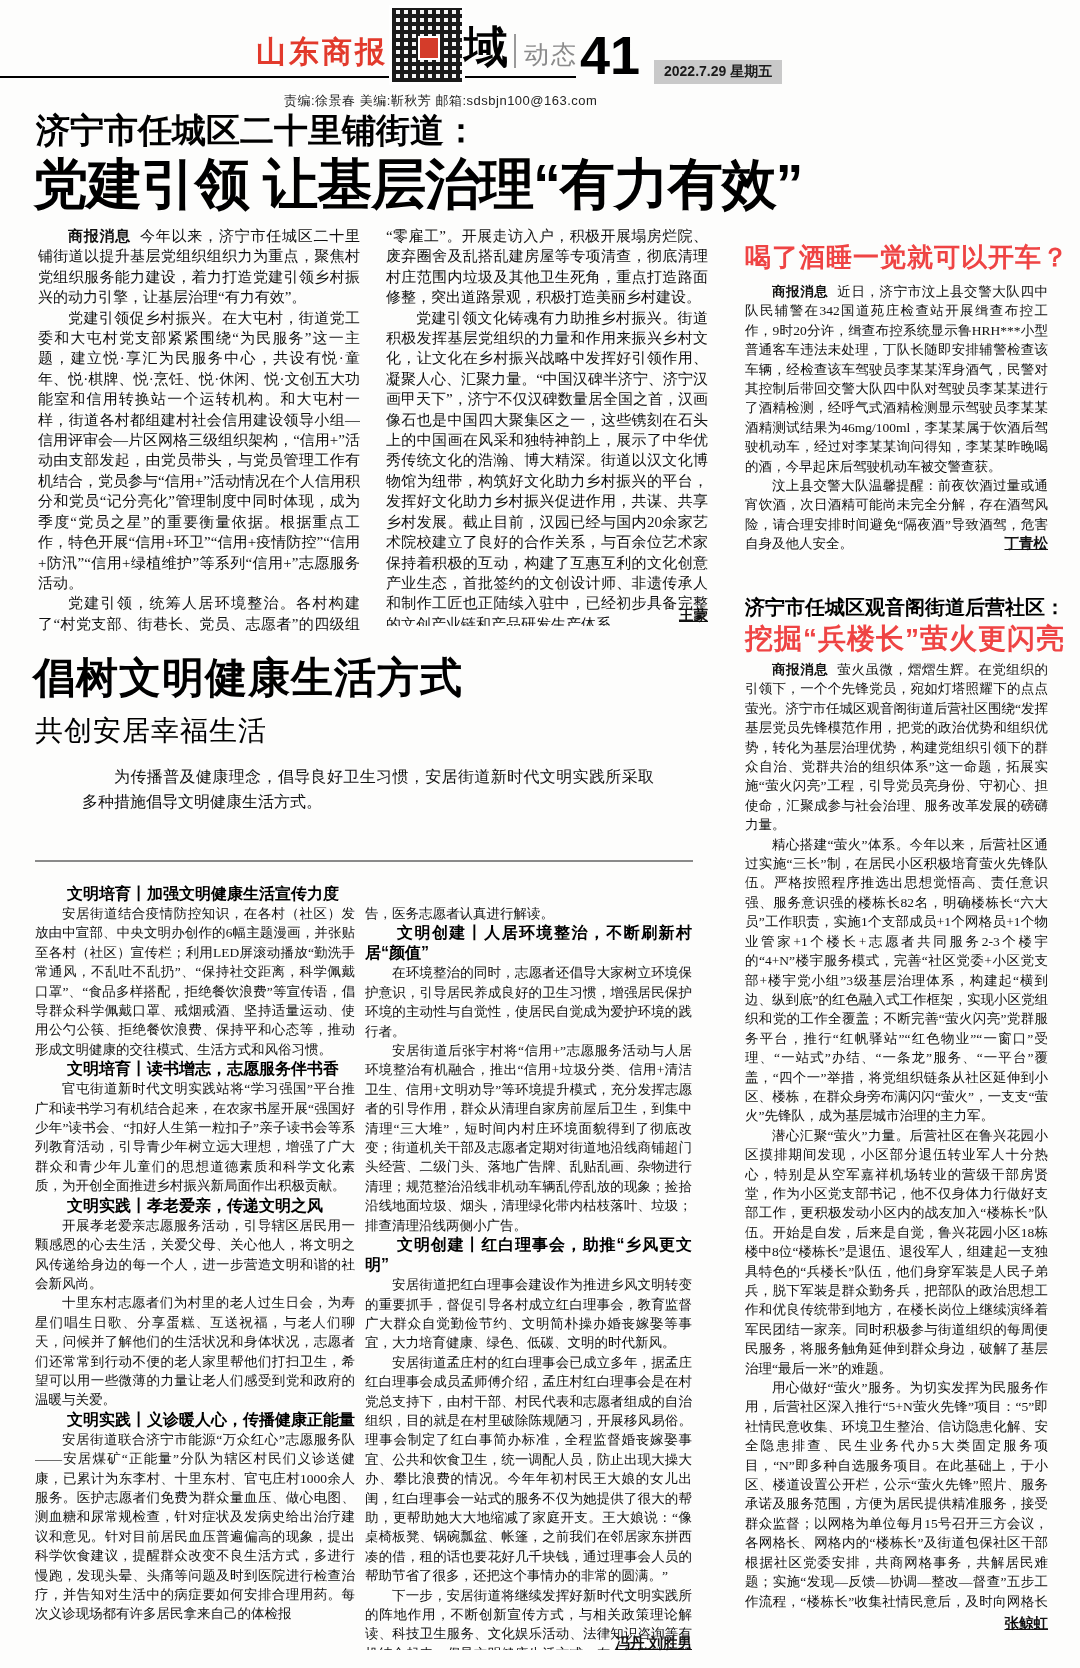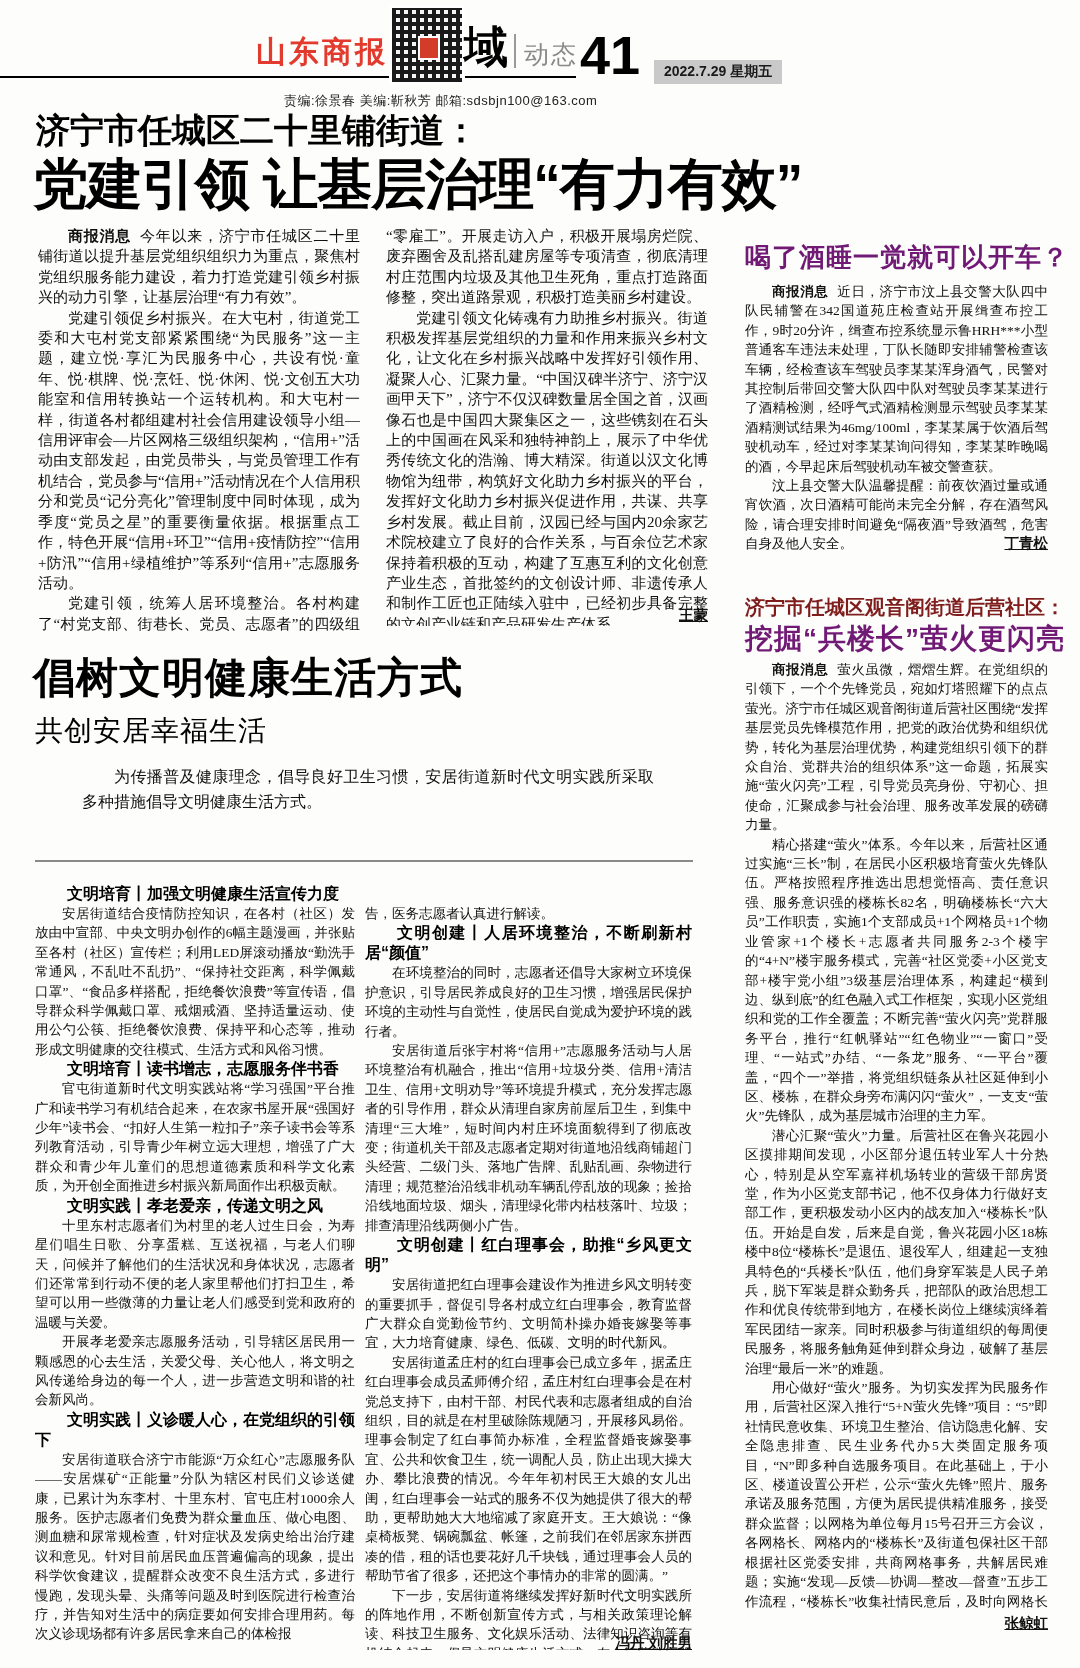--- a/index.html
+++ b/index.html
@@ -20,22 +20,22 @@
   .pagenum{font-family:"Liberation Sans",sans-serif;font-weight:bold;font-size:54px;color:#000;}
   .datebox{background:#c9c9c9;color:#1a1a1a;font-family:"Liberation Sans",sans-serif;
            font-weight:bold;font-size:14px;padding:3px 10px;}
   .staff{font-family:"Liberation Sans",sans-serif;font-size:13px;color:#222;letter-spacing:.5px;margin-top:12px;}
   .hrule{background:#000;height:2px;}
   .hrule2{background:#8a8a8a;height:2px;}
   
   .kicker-main{font-family:"Liberation Sans",sans-serif;font-weight:bold;font-size:34px;color:#000;}
   .headline-main{font-family:"Liberation Sans",sans-serif;font-weight:900;font-size:55px;
                  letter-spacing:-1px;color:#000;white-space:nowrap;}
-  .sub-kicker{font-family:"Liberation Sans",sans-serif;font-weight:bold;font-size:20px;color:#7f1d1d;}
-  .sub-headline{font-family:"Liberation Sans",sans-serif;font-weight:bold;font-size:26px;color:#701a75;letter-spacing:1px;}
+  .sub-kicker{font-family:"Liberation Sans",sans-serif;font-weight:bold;font-size:20px;color:#000000;}
+  .sub-headline{font-family:"Liberation Sans",sans-serif;font-weight:bold;font-size:26px;color:#ef4444;letter-spacing:1px;}
   .headline-2{font-family:"Liberation Sans",sans-serif;font-weight:900;font-size:42px;color:#000;letter-spacing:1px;}
   .subhead-2{font-family:"Liberation Sans",sans-serif;font-size:28px;color:#000;letter-spacing:1px;}
   
   .col{text-align:justify;overflow:hidden;}
   .col p{margin:0;text-indent:2em;}
   p.noindent{text-indent:0;}
   .body-md{font-size:15px;line-height:20.4px;}
   .body-sm{font-size:13.5px;line-height:19.4px;}
   .lead{font-family:"Liberation Sans",sans-serif;font-weight:bold;margin-right:9px;}
   .section-head{font-family:"Liberation Sans",sans-serif;font-weight:bold;font-size:16px;
@@ -100,23 +100,23 @@
 <div class="abs" style="left:35px;top:860px;width:658px;">
     <div class="hrule2"></div>
   </div>
 
 <div class="abs col body-sm" style="left:35px;top:878px;width:320px;height:778px;">
   <p class="section-head" style="margin-top:6px;">文明培育丨加强文明健康生活宣传力度</p>
   <p>安居街道结合疫情防控知识，在各村（社区）发放由中宣部、中央文明办创作的6幅主题漫画，并张贴至各村（社区）宣传栏；利用LED屏滚动播放“勤洗手常通风，不乱吐不乱扔”、“保持社交距离，科学佩戴口罩”、“食品多样搭配，拒绝餐饮浪费”等宣传语，倡导群众科学佩戴口罩、戒烟戒酒、坚持适量运动、使用公勺公筷、拒绝餐饮浪费、保持平和心态等，推动形成文明健康的交往模式、生活方式和风俗习惯。</p>
   <p class="section-head">文明培育丨读书增志，志愿服务伴书香</p>
   <p>官屯街道新时代文明实践站将“学习强国”平台推广和读书学习有机结合起来，在农家书屋开展“强国好少年”读书会、“扣好人生第一粒扣子”亲子读书会等系列教育活动，引导青少年树立远大理想，增强了广大群众和青少年儿童们的思想道德素质和科学文化素质，为开创全面推进乡村振兴新局面作出积极贡献。</p>
   <p class="section-head">文明实践丨孝老爱亲，传递文明之风</p>
+  <p>开展孝老爱亲志愿服务活动，引导辖区居民用一颗感恩的心去生活，关爱父母、关心他人，将文明之风传递给身边的每一个人，进一步营造文明和谐的社会新风尚。</p>
   <p>十里东村志愿者们为村里的老人过生日会，为寿星们唱生日歌、分享蛋糕、互送祝福，与老人们聊天，问候并了解他们的生活状况和身体状况，志愿者们还常常到行动不便的老人家里帮他们打扫卫生，希望可以用一些微薄的力量让老人们感受到党和政府的温暖与关爱。</p>
-  <p>开展孝老爱亲志愿服务活动，引导辖区居民用一颗感恩的心去生活，关爱父母、关心他人，将文明之风传递给身边的每一个人，进一步营造文明和谐的社会新风尚。</p>
-  <p class="section-head">文明实践丨义诊暖人心，在党组织的引领下</p>
+  <p class="section-head">文明实践丨义诊暖人心，传播健康正能量</p>
   <p>安居街道联合济宁市能源“万众红心”志愿服务队——安居煤矿“正能量”分队为辖区村民们义诊送健康，已累计为东李村、十里东村、官屯庄村1000余人服务。医护志愿者们免费为群众量血压、做心电图、测血糖和尿常规检查，针对症状及发病史给出治疗建议和意见。针对目前居民血压普遍偏高的现象，提出科学饮食建议，提醒群众改变不良生活方式，多进行慢跑，发现头晕、头痛等问题及时到医院进行检查治疗，并告知对生活中的病症要如何安排合理用药。每次义诊现场都有许多居民拿来自己的体检报</p>
 </div>
 
 <div class="abs col body-sm" style="left:365px;top:898px;width:327px;height:752px;">
   <p class="noindent" style="margin-top:6px;">告，医务志愿者认真进行解读。</p>
   <p class="section-head">文明创建丨人居环境整治，不断刷新村居“颜值”</p>
   <p>在环境整治的同时，志愿者还倡导大家树立环境保护意识，引导居民养成良好的卫生习惯，增强居民保护环境的主动性与自觉性，使居民自觉成为爱护环境的践行者。</p>
   <p>安居街道后张宇村将“信用+”志愿服务活动与人居环境整治有机融合，推出“信用+垃圾分类、信用+清洁卫生、信用+文明劝导”等环境提升模式，充分发挥志愿者的引导作用，群众从清理自家房前屋后卫生，到集中清理“三大堆”，短时间内村庄环境面貌得到了彻底改变；街道机关干部及志愿者定期对街道地沿线商铺超门头经营、二级门头、落地广告牌、乱贴乱画、杂物进行清理；规范整治沿线非机动车辆乱停乱放的现象；捡拾沿线地面垃圾、烟头，清理绿化带内枯枝落叶、垃圾；排查清理沿线两侧小广告。</p>
   <p class="section-head">文明创建丨红白理事会，助推“乡风更文明”</p>
   <p>安居街道把红白理事会建设作为推进乡风文明转变的重要抓手，督促引导各村成立红白理事会，教育监督广大群众自觉勤俭节约、文明简朴操办婚丧嫁娶等事宜，大力培育健康、绿色、低碳、文明的时代新风。</p>

